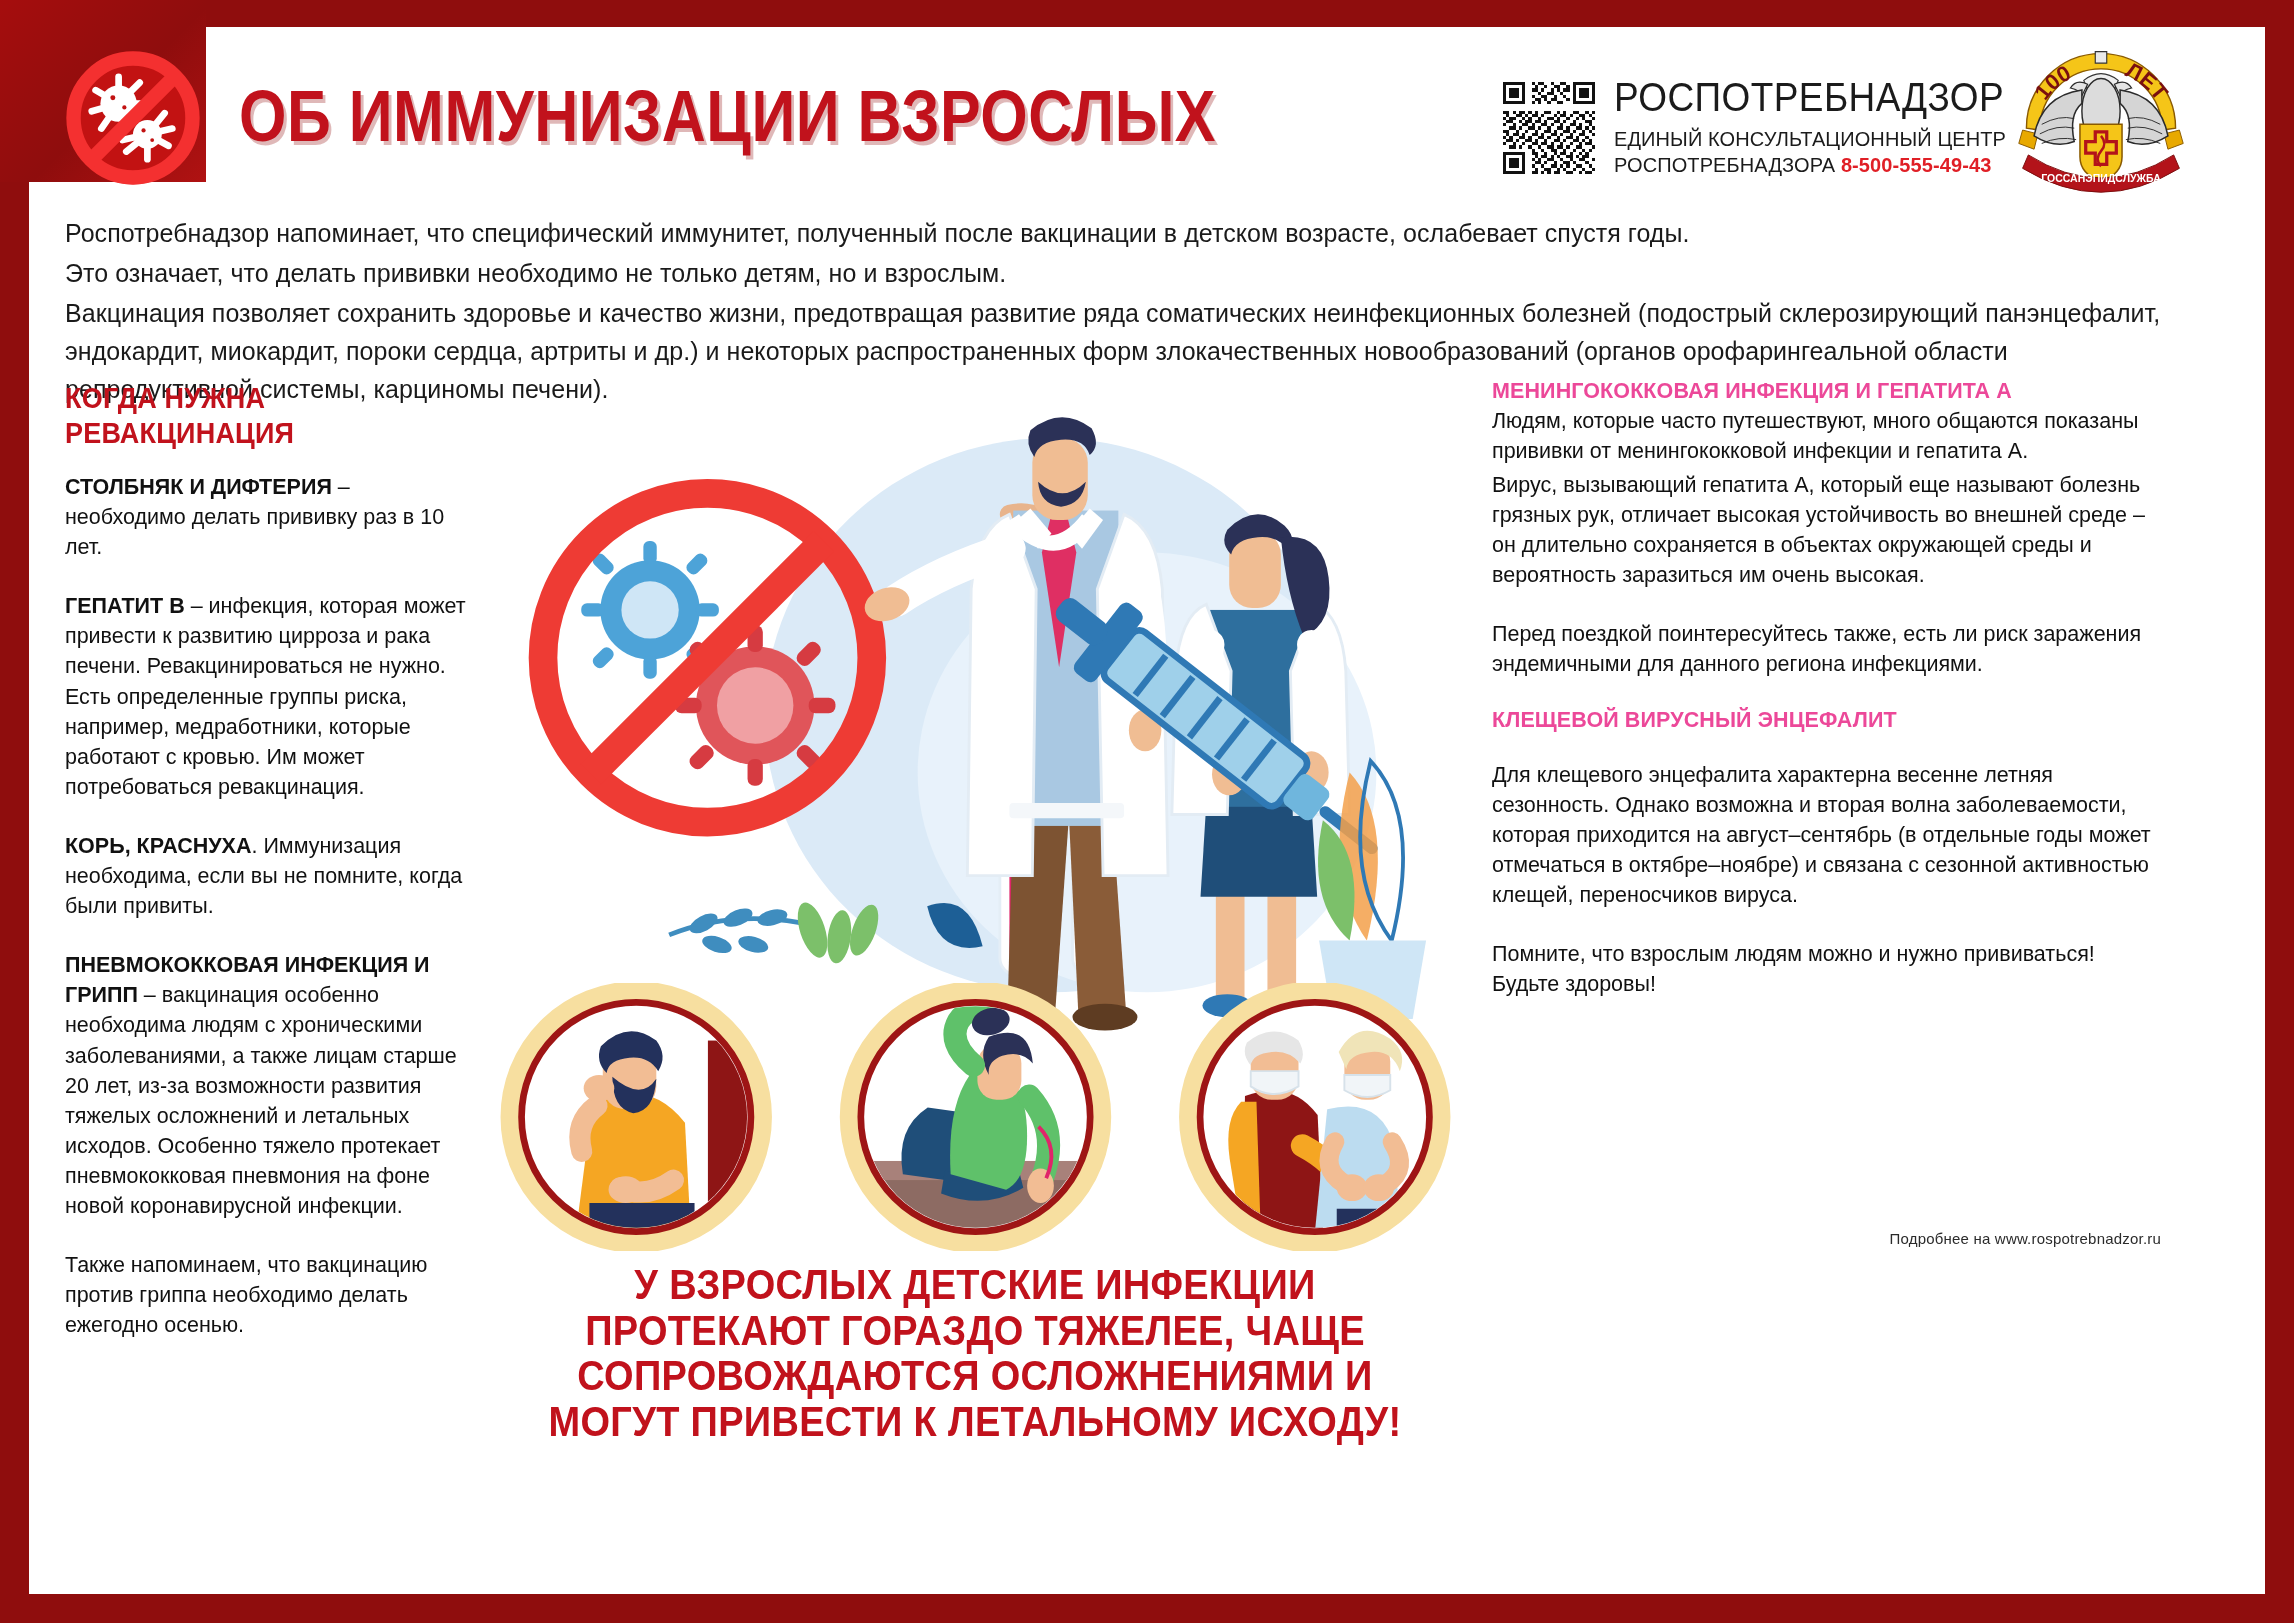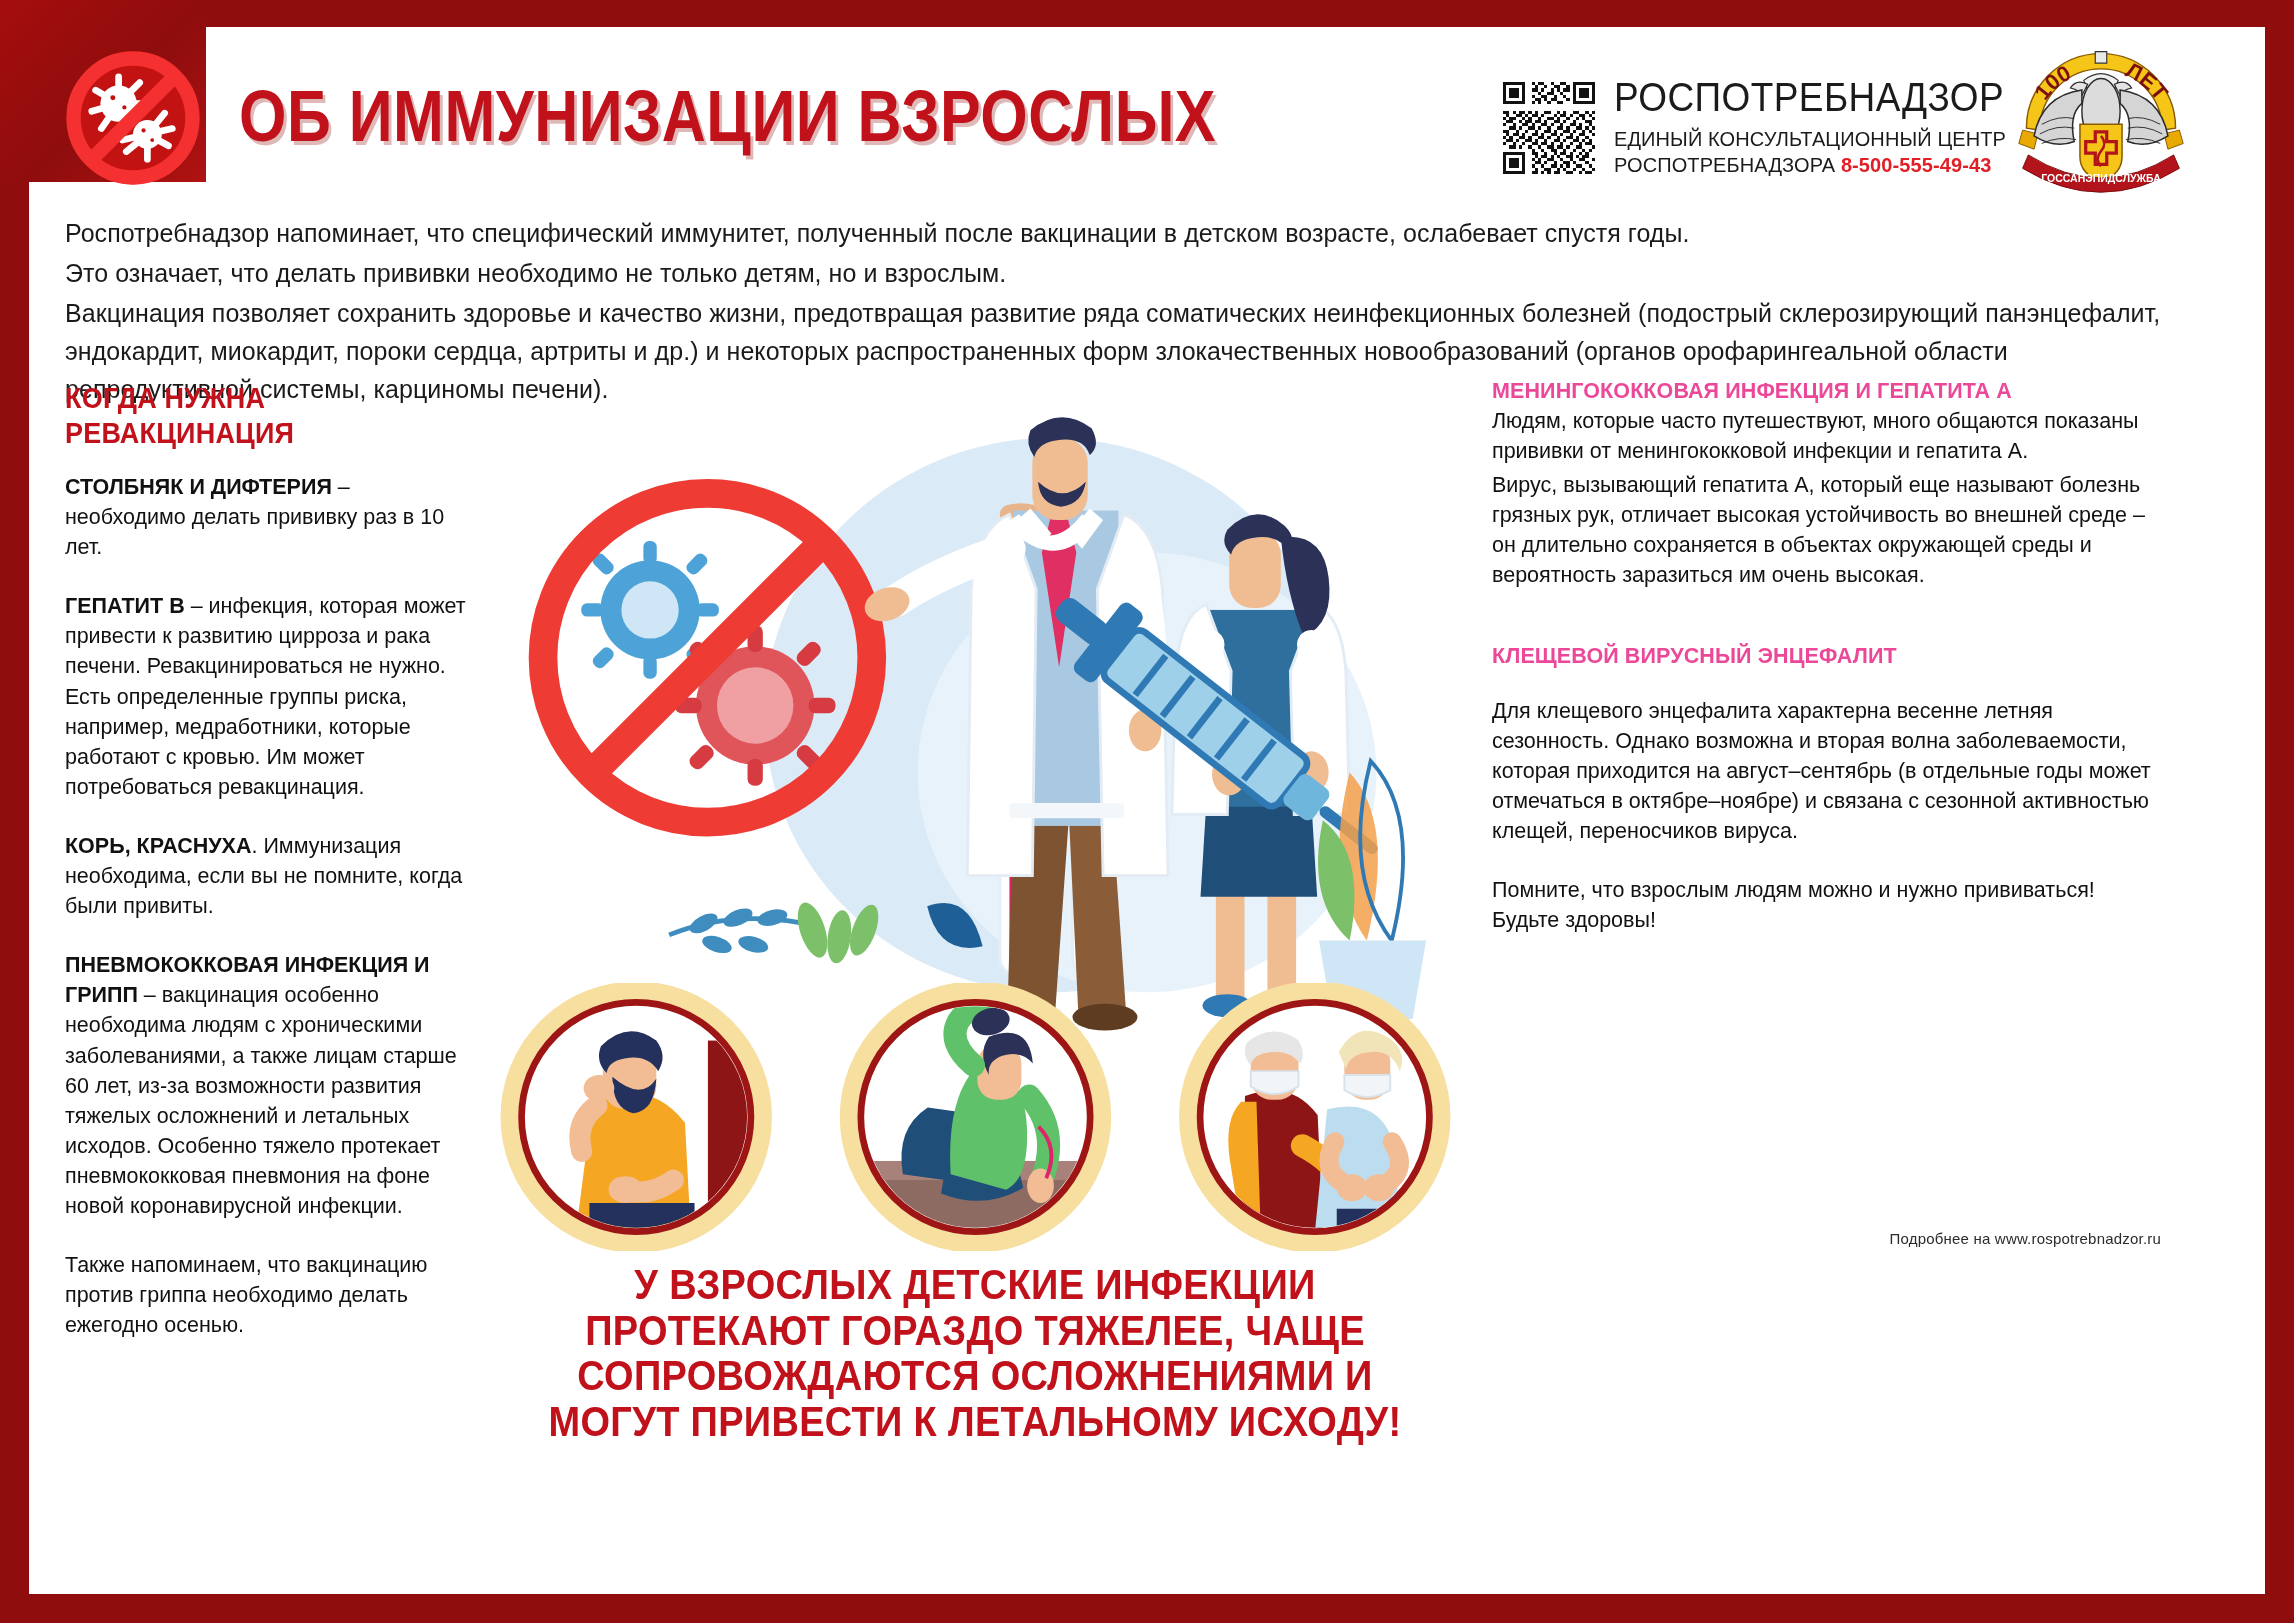--- a/index.html
+++ b/index.html
@@ -433,32 +433,33 @@
       <p class="para">
         <b>СТОЛБНЯК И ДИФТЕРИЯ</b><span> – необходимо делать прививку раз в 10 лет.</span>
       </p>
       <p class="para">
         <b>ГЕПАТИТ В</b><span> – инфекция, которая может привести к развитию цирроза и рака печени. Ревакцинироваться не нужно. Есть определенные группы риска, например, медработники, которые работают с кровью. Им может потребоваться ревакцинация.</span>
       </p>
       <p class="para">
         <b>КОРЬ, КРАСНУХА</b><span>. Иммунизация необходима, если вы не помните, когда были привиты.</span>
       </p>
       <p class="para">
-        <b>ПНЕВМОКОККОВАЯ ИНФЕКЦИЯ И ГРИПП</b><span> – вакцинация особенно необходима людям с хроническими заболеваниями, а также лицам старше 60 лет, из-за возможности развития тяжелых осложнений и летальных исходов. Особенно тяжело протекает пневмококковая пневмония на фоне новой коронавирусной инфекции.</span>
+        <b>ПНЕВМОКОККОВАЯ ИНФЕКЦИЯ И ГРИПП</b><span> – вакцинация особенно необходима людям с хроническими заболеваниями, а также лицам старше 20 лет, из-за возможности развития тяжелых осложнений и летальных исходов. Особенно тяжело протекает пневмококковая пневмония на фоне новой коронавирусной инфекции.</span>
       </p>
       <p class="para">
         <span>Также напоминаем, что вакцинацию против гриппа необходимо делать ежегодно осенью.</span>
       </p>
     </div>
 
     <div class="col-right">
       <div class="subhead">МЕНИНГОКОККОВАЯ ИНФЕКЦИЯ И ГЕПАТИТА А</div>
       <p class="para">Людям, которые часто путешествуют, много общаются показаны прививки от менингококковой инфекции и гепатита А.</p>
       <p class="para">Вирус, вызывающий гепатита А, который еще называют болезнь грязных рук, отличает высокая устойчивость во внешней среде – он длительно сохраняется в объектах окружающей среды и вероятность заразиться им очень высокая.</p>
       <div class="gap"></div>
+      <p class="para">Перед поездкой поинтересуйтесь также, есть ли риск заражения эндемичными для данного региона инфекциями.</p>
       <div class="gap"></div>
       <div class="subhead">КЛЕЩЕВОЙ ВИРУСНЫЙ ЭНЦЕФАЛИТ</div>
       <div class="gap"></div>
       <p class="para">Для клещевого энцефалита характерна весенне летняя сезонность. Однако возможна и вторая волна заболеваемости, которая приходится на август–сентябрь (в отдельные годы может отмечаться в октябре–ноябре) и связана с сезонной активностью клещей, переносчиков вируса.</p>
       <div class="gap"></div>
       <p class="para">Помните, что взрослым людям можно и нужно прививаться! Будьте здоровы!</p>
     </div>
 
     <div class="footnote">Подробнее на www.rospotrebnadzor.ru</div>
 

